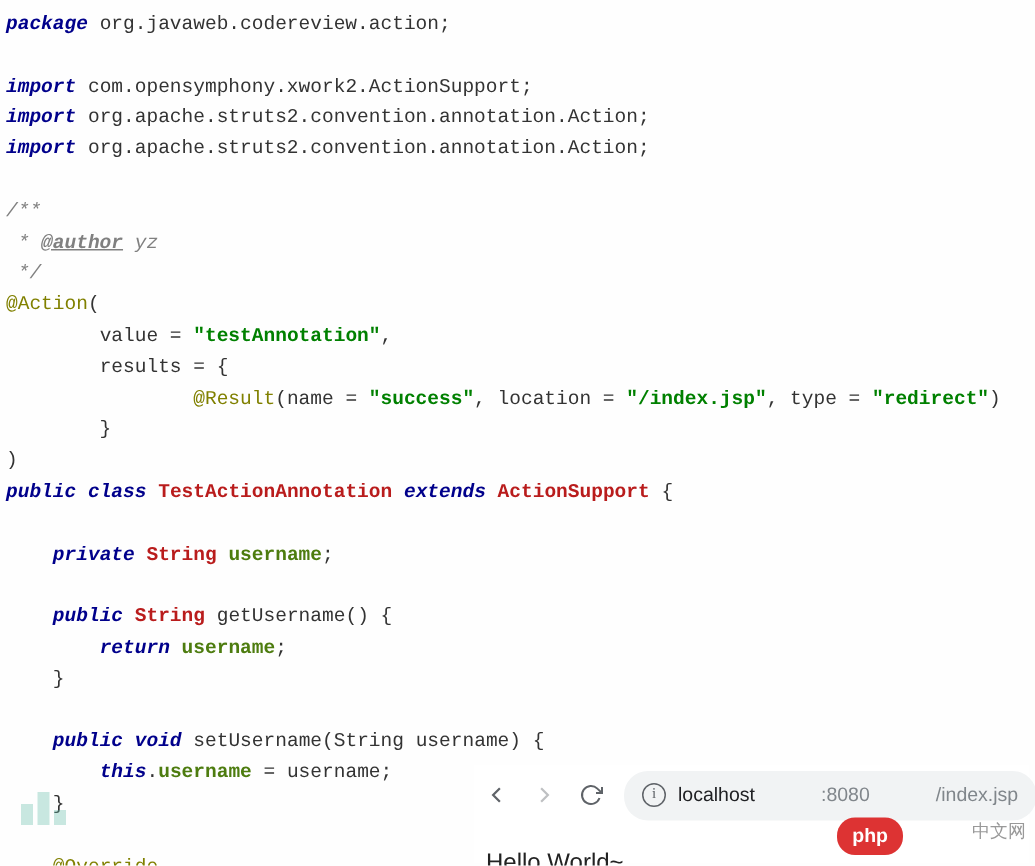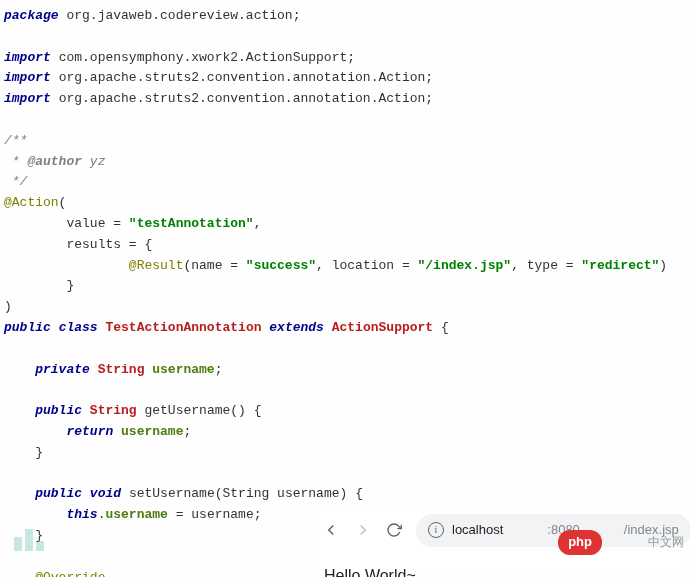--- a/index.html
+++ b/index.html
@@ -16,21 +16,21 @@
   }
   .code-area {
     padding: 6px 4px;
     white-space: pre;
   }
   .kw { color: #00008b; font-weight: bold; font-style: italic; }
   .pkg { color: #333; }
   .ann { color: #808000; }
   .str { color: #008000; font-weight: bold; }
   .doc { color: #808080; font-style: italic; }
-  .doc-tag { color: #808080; font-style: italic; font-weight: bold; }
+  .doc-tag { color: #808080; font-style: italic; font-weight: bold; text-decoration: underline;}
   .cls { color: #b91c1c; font-weight: bold; }
   .field { color: #4d7c0f; font-weight: bold; }
   .method { color: #333; }
   .import-cls { color: #333; }
 
   .browser-overlay {
     position: absolute;
     right: 4px;
     top: 510px;
     width: 370px;
@@ -90,23 +90,22 @@
     display:inline-block;
     vertical-align: middle;
     margin-right:4px;
   }
   .watermark-freebuf .bars span{
     display:inline-block;width:8px;background:rgba(100,190,170,0.35);margin-right:3px;
   }
   .watermark-php {
     position:absolute;
     right:6px;
-    bottom:22px;
+    bottom:7px;
     display:flex;
-    align-items:center;
     gap:6px;
     font-family: Arial, sans-serif;
   }
   .php-badge{
     background:#d33;
     color:#fff;
     border-radius:12px;
     padding:2px 10px;
     font-weight:bold;
     font-size:13px;

